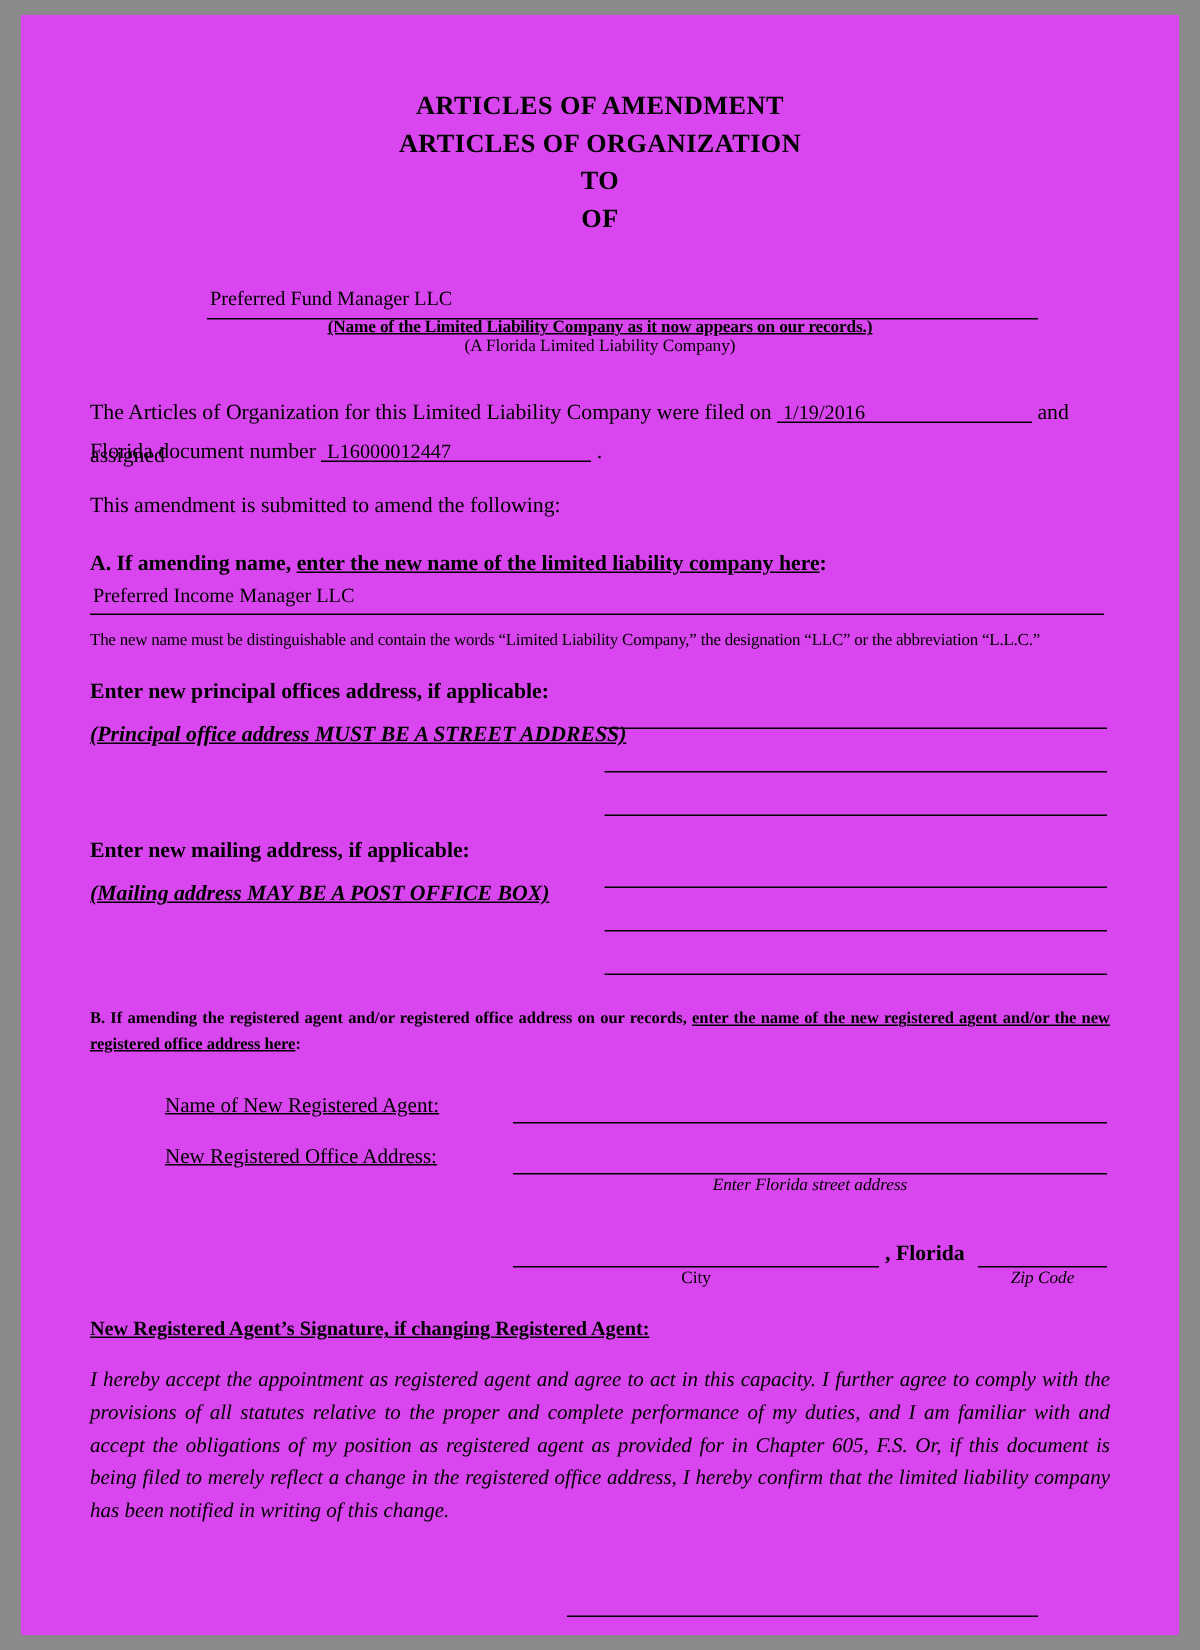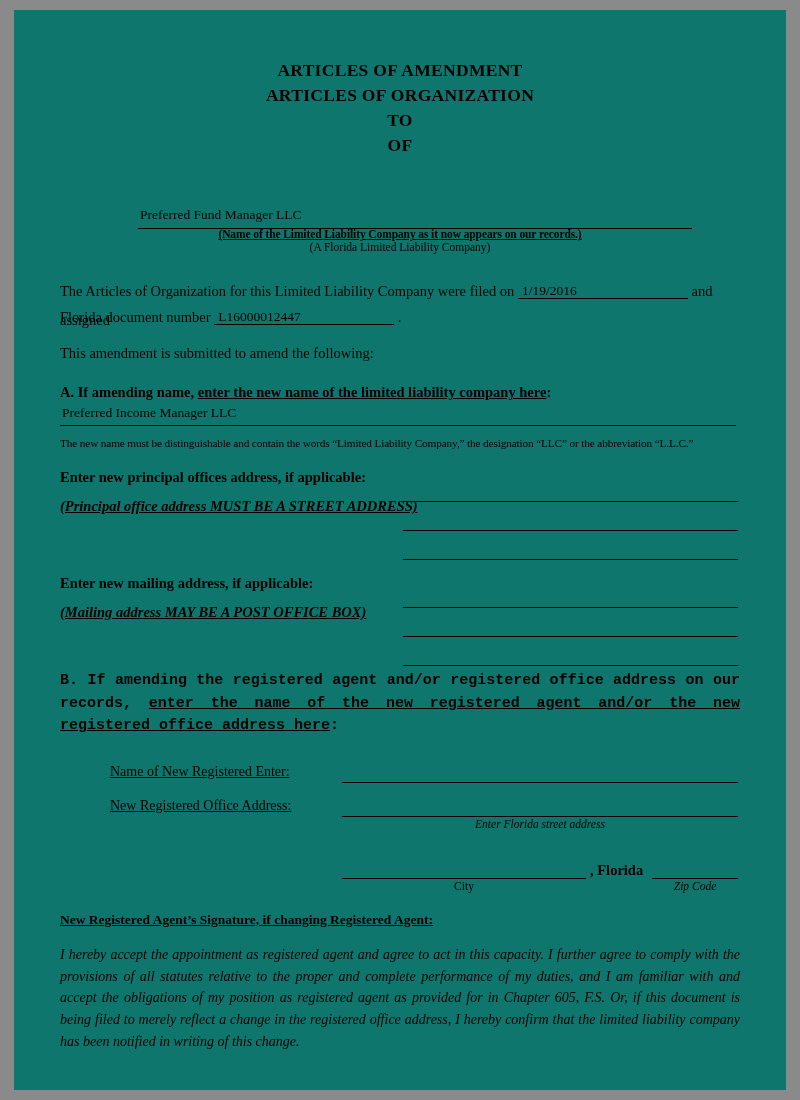--- a/index.html
+++ b/index.html
@@ -12,38 +12,38 @@
     height: 1100px;
     overflow: hidden;
     font-family: "Liberation Serif", serif;
   }
   .page {
     position: absolute;
     left: 14px;
     top: 10px;
     width: 772px;
     height: 1080px;
-    background: #0f766e;
+    background: #d946ef;
     box-sizing: border-box;
     padding: 40px 46px 10px 46px;
     color: #000;
   }
   .title-block {
     text-align: center;
     font-weight: bold;
     font-size: 17.5px;
     line-height: 1.42;
     letter-spacing: 0.3px;
     margin-top: 8px;
   }
   .title-line { display: block; }
 
   
   .name-field {
-    margin-top: 50px;
+    margin-top: 34px;
     position: relative;
     height: 46px;
   }
   .name-value {
     position: absolute;
     left: 80px;
     top: 0;
     font-size: 13.5px;
   }
   .name-rule {
@@ -157,26 +157,25 @@
     right: 2px;
     top: 4px;
     width: 335px;
   }
   .addr-lines .ln {
     border-bottom: 1.1px solid #000;
     height: 28px;
   }
 
   .secB {
-    margin-top: 9px;
-    font-size: 15px;
+    margin-top: 26px;
+    font-size: 11px;
     font-weight: bold;
     text-align: justify;
     line-height: 1.5;
-    font-family: Liberation Mono, monospace;
   }
   .secB u { text-decoration: underline; }
 
   .agent-rows { margin-top: 26px; position: relative; }
   .agent-row { position: relative; height: 34px; }
   .agent-lbl {
     position: absolute;
     left: 50px;
     top: 0;
     font-size: 14px;
@@ -341,21 +340,21 @@
     </div>
   </div>
 
   <div class="secB">
     <span>B.   If amending the registered agent and/or registered office address on our records,</span>
     <u>enter the name of the new registered agent and/or the new registered office address here</u><span>:</span>
   </div>
 
   <div class="agent-rows">
     <div class="agent-row">
-      <div class="agent-lbl">Name of New Registered Enter:</div>
+      <div class="agent-lbl">Name of New Registered Agent:</div>
       <div class="agent-rule"></div>
     </div>
     <div class="agent-row" style="height:48px;">
       <div class="agent-lbl">New Registered Office Address:</div>
       <div class="agent-rule"></div>
       <div class="agent-hint">Enter Florida street address</div>
     </div>
     <div class="city-row">
       <div class="city-rule"></div>
       <div class="florida-word">, Florida</div>

